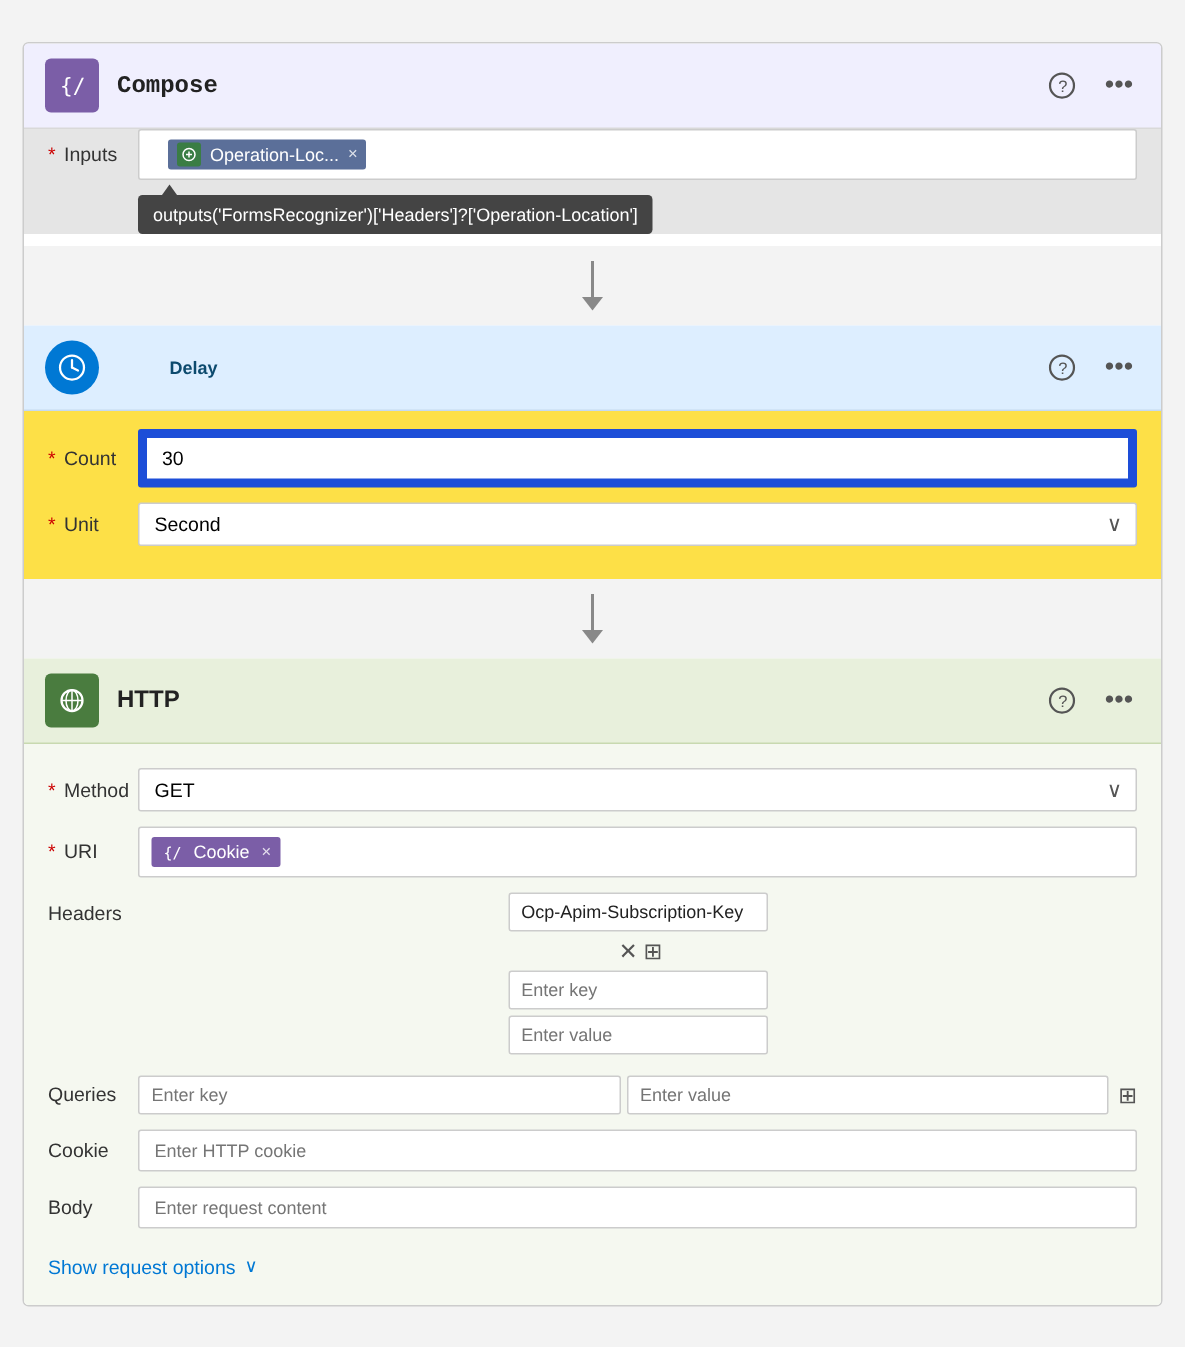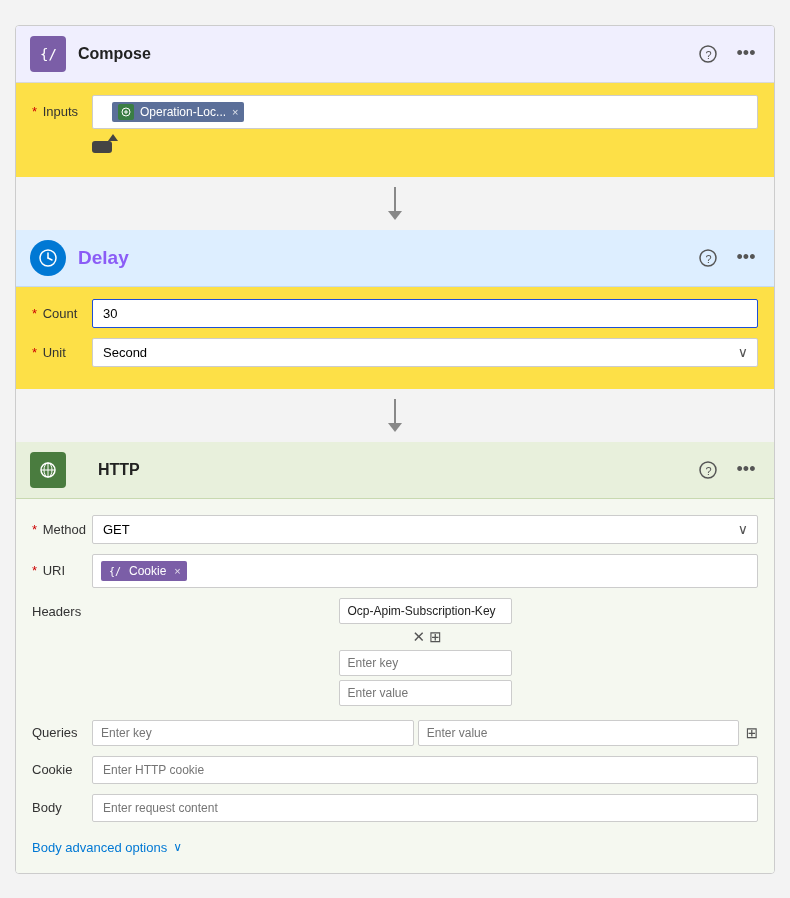--- a/index.html
+++ b/index.html
@@ -38,20 +38,21 @@
       justify-content: center;
       margin-right: 12px;
       flex-shrink: 0;
     }
     .compose-icon svg { color: white; }
     .compose-title {
       font-size: 16px;
       font-weight: 600;
       color: #222;
       flex: 1;
+      font-family: Liberation Mono, monospace;
     }
     .header-actions {
       display: flex;
       align-items: center;
       gap: 10px;
     }
     .icon-btn {
       background: none;
       border: none;
       cursor: pointer;
@@ -60,22 +61,22 @@
       display: flex;
       align-items: center;
       justify-content: center;
       width: 28px;
       height: 28px;
       border-radius: 50%;
     }
 
     
     .compose-body {
-      padding: 12px 16px;
-      background: #fde047;
+      padding: 0 16px;
+      background: #e5e5e5;
     }
     .field-row {
       display: flex;
       align-items: center;
       margin-bottom: 10px;
     }
     .field-label {
       font-size: 13px;
       color: #333;
       min-width: 60px;
@@ -162,34 +163,35 @@
       height: 36px;
       background: #0078d4;
       border-radius: 50%;
       display: flex;
       align-items: center;
       justify-content: center;
       margin-right: 12px;
       flex-shrink: 0;
     }
     .delay-title {
-      font-size: 19px;
+      font-size: 12px;
       font-weight: 600;
-      color: #8b5cf6;
-      flex: 1;
+      color: #0c4a6e;
+      flex: 1;
+      margin-left: 35px;
     }
     .delay-body {
       padding: 12px 16px;
       background: #fde047;
     }
 
     
     .text-input {
       flex: 1;
-      border: 1px solid #1d4ed8;
+      border: 6px solid #1d4ed8;
       border-radius: 2px;
       padding: 6px 10px;
       font-size: 13px;
       background: #fff;
     }
     .select-wrapper {
       flex: 1;
       position: relative;
     }
     .select-wrapper select {
@@ -230,21 +232,20 @@
       align-items: center;
       justify-content: center;
       margin-right: 12px;
       flex-shrink: 0;
     }
     .http-title {
       font-size: 16px;
       font-weight: 600;
       color: #222;
       flex: 1;
-      margin-left: 20px;
     }
     .http-body {
       padding: 16px 16px;
       background: #f5f8f0;
     }
 
     
     .uri-token {
       display: flex;
       align-items: center;
@@ -392,20 +393,21 @@
               <line x1="5" y1="3" x2="5" y2="7" stroke="white" stroke-width="1"></line>
             </svg>
           </div>
           <span>Operation-Loc...</span>
           <span class="close-x">×</span>
         </div>
       </div>
     </div>
     <div style="margin-left:60px; margin-bottom:8px; position:relative;">
       <div style="background:#444;color:#fff;font-size:12px;padding:6px 10px;border-radius:3px;display:inline-block;position:relative;">
+        <span>outputs('FormsRecognizer')['Headers']?['Operation-Location']</span>
         <div style="position:absolute;top:-7px;left:16px;width:0;height:0;border-left:5px solid transparent;border-right:5px solid transparent;border-bottom:7px solid #444;"></div>
       </div>
     </div>
   </div>
 
   <div class="arrow-connector">
     <div class="arrow-down">
       <div class="arrow-line"></div>
       <div class="arrow-head"></div>
     </div>
@@ -551,19 +553,19 @@
       <span class="field-label">Cookie</span>
       <input class="cookie-input" type="text" placeholder="Enter HTTP cookie" style="">
     </div>
 
     <div class="field-row">
       <span class="field-label">Body</span>
       <input class="body-input" type="text" placeholder="Enter request content" style="">
     </div>
 
     <button class="show-advanced">
-      <span>Body advanced options</span>
+      <span>Show request options</span>
       <span style="font-size:12px;">∨</span>
     </button>
 
   </div>
 
 </div>
 
 </body></html>

